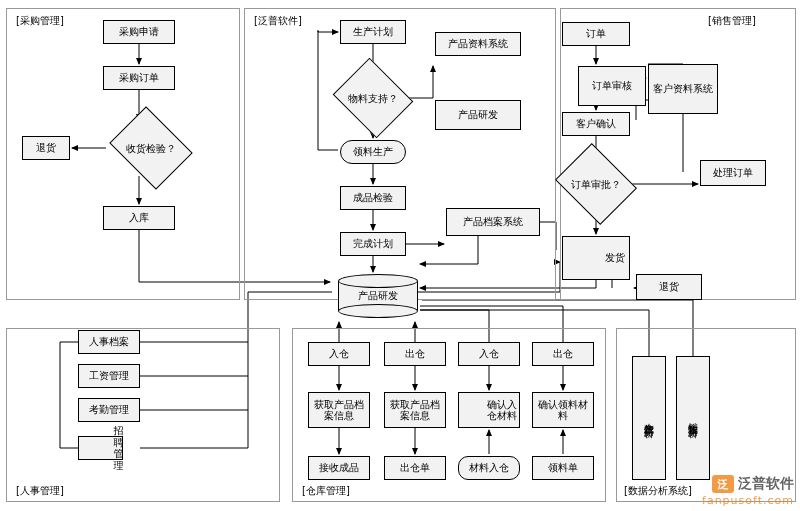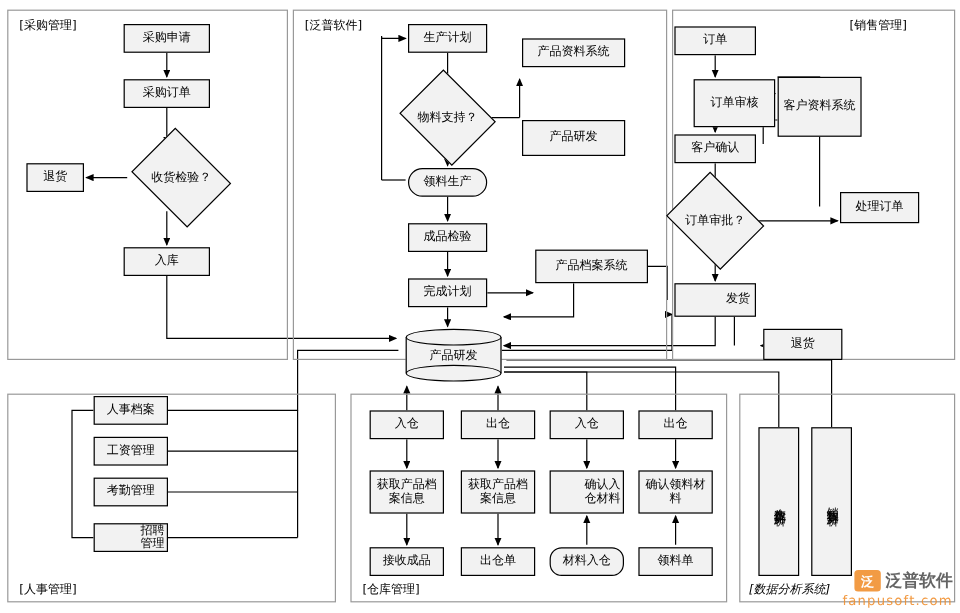--- a/index.html
+++ b/index.html
@@ -166,21 +166,21 @@
     <div class="grp-label" style="left: 14px; top: 14px;">[采购管理]</div>
     <div class="grp" style="left: 244px; top: 8px; width: 310px; height: 290px;"></div>
     <div class="grp-label" style="left: 252px; top: 14px;">[泛普软件]</div>
     <div class="grp" style="left: 560px; top: 8px; width: 234px; height: 290px;"></div>
     <div class="grp-label" style="left: 706px; top: 14px;">[销售管理]</div>
     <div class="grp" style="left: 6px; top: 328px; width: 272px; height: 172px;"></div>
     <div class="grp-label" style="left: 14px; top: 484px;">[人事管理]</div>
     <div class="grp" style="left: 292px; top: 328px; width: 312px; height: 172px;"></div>
     <div class="grp-label" style="left: 300px; top: 484px;">[仓库管理]</div>
     <div class="grp" style="left: 616px; top: 328px; width: 178px; height: 172px;"></div>
-    <div class="grp-label" style="left: 622px; top: 484px; font-style: italic;">[数据分析系统]</div>
+    <div class="grp-label" style="left: 622px; top: 484px;">[数据分析系统]</div>
     <div class="node" style="left: 103px; top: 20px; width: 72px; height: 24px;">采购申请</div>
     <div class="node" style="left: 103px; top: 66px; width: 72px; height: 24px;">采购订单</div>
     <div class="dia" style="left: 106px; top: 122px; width: 66px; height: 52px; margin-left: 12px;">
       <span class="shape"></span>
       <span class="txt">收货检验？</span>
     </div>
     <div class="node" style="left: 22px; top: 136px; width: 48px; height: 24px;">退货</div>
     <div class="node" style="left: 103px; top: 206px; width: 72px; height: 24px;">入库</div>
     <div class="node" style="left: 340px; top: 20px; width: 66px; height: 24px;">生产计划</div>
     <div class="dia" style="left: 342px; top: 72px; width: 62px; height: 52px;">
@@ -195,32 +195,32 @@
     <div class="node" style="left: 446px; top: 208px; width: 94px; height: 28px;">产品档案系统</div>
     <div class="node" style="left: 562px; top: 22px; width: 68px; height: 24px;">订单</div>
     <div class="node" style="left: 578px; top: 66px; width: 68px; height: 40px;">订单审核</div>
     <div class="node" style="left: 648px; top: 64px; width: 70px; height: 50px;">客户资料系统</div>
     <div class="node" style="left: 562px; top: 112px; width: 68px; height: 24px;">客户确认</div>
     <div class="dia" style="left: 564px; top: 158px; width: 64px; height: 52px;">
       <span class="shape"></span>
       <span class="txt">订单审批？</span>
     </div>
     <div class="node" style="left: 700px; top: 160px; width: 66px; height: 26px;">处理订单</div>
-    <div class="node" style="left: 562px; top: 236px; width: 68px; height: 28px; padding-left: 39px;">发货</div>
+    <div class="node" style="left: 562px; top: 236px; width: 68px; height: 44px; padding-left: 39px;">发货</div>
     <div class="node" style="left: 636px; top: 274px; width: 66px; height: 26px;">退货</div>
     <div class="cyl" style="left: 338px; top: 274px; width: 80px; height: 44px;">
       <span class="body"></span>
       <span class="bot"></span>
       <span class="top"></span>
       <span class="label">产品研发</span>
     </div>
     <div class="node" style="left: 78px; top: 330px; width: 62px; height: 24px;">人事档案</div>
     <div class="node" style="left: 78px; top: 364px; width: 62px; height: 24px;">工资管理</div>
     <div class="node" style="left: 78px; top: 398px; width: 62px; height: 24px;">考勤管理</div>
-    <div class="node" style="left: 78px; top: 436px; width: 62px; height: 24px; padding-left: 37px;">招聘管理</div>
+    <div class="node" style="left: 78px; top: 436px; width: 45px; height: 24px; padding-left: 37px;">招聘管理</div>
     <div class="node" style="left: 308px; top: 342px; width: 62px; height: 24px;">入仓</div>
     <div class="node" style="left: 384px; top: 342px; width: 62px; height: 24px;">出仓</div>
     <div class="node" style="left: 458px; top: 342px; width: 62px; height: 24px;">入仓</div>
     <div class="node" style="left: 532px; top: 342px; width: 62px; height: 24px;">出仓</div>
     <div class="node" style="left: 308px; top: 392px; width: 62px; height: 36px;">获取产品档案信息</div>
     <div class="node" style="left: 384px; top: 392px; width: 62px; height: 36px;">获取产品档案信息</div>
     <div class="node" style="left: 458px; top: 392px; width: 62px; height: 36px; padding-left: 27px;">确认入仓材料</div>
     <div class="node" style="left: 532px; top: 392px; width: 62px; height: 36px;">确认领料材料</div>
     <div class="node" style="left: 308px; top: 456px; width: 62px; height: 24px;">接收成品</div>
     <div class="node" style="left: 384px; top: 456px; width: 62px; height: 24px;">出仓单</div>

